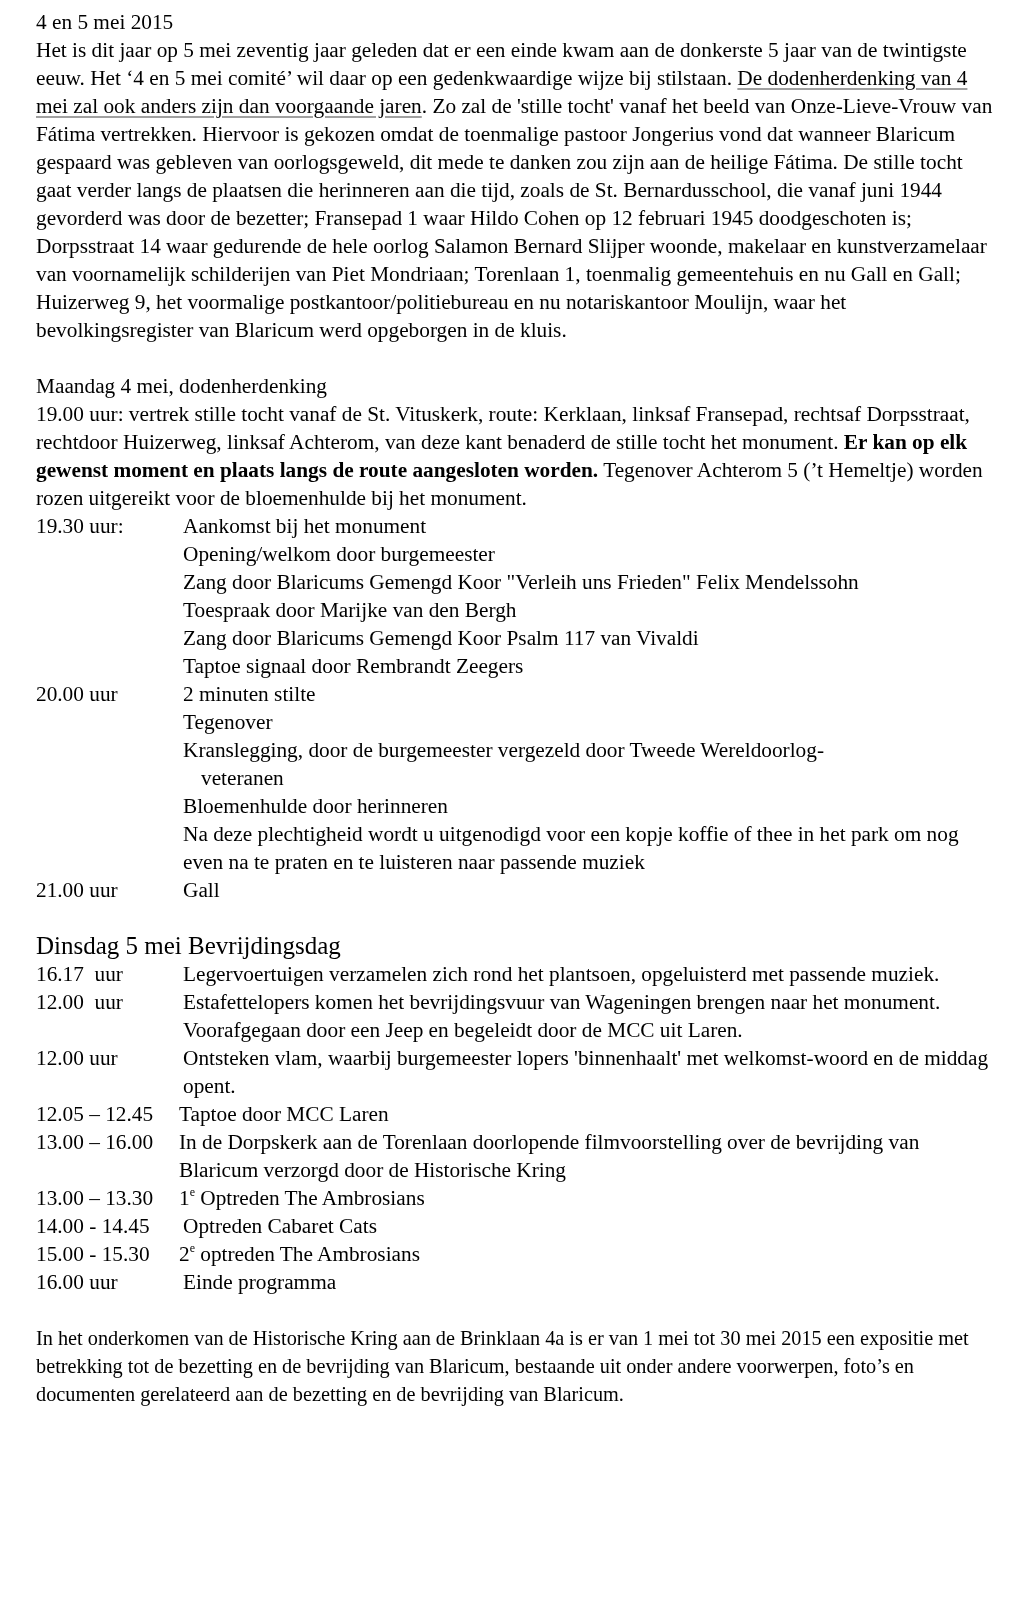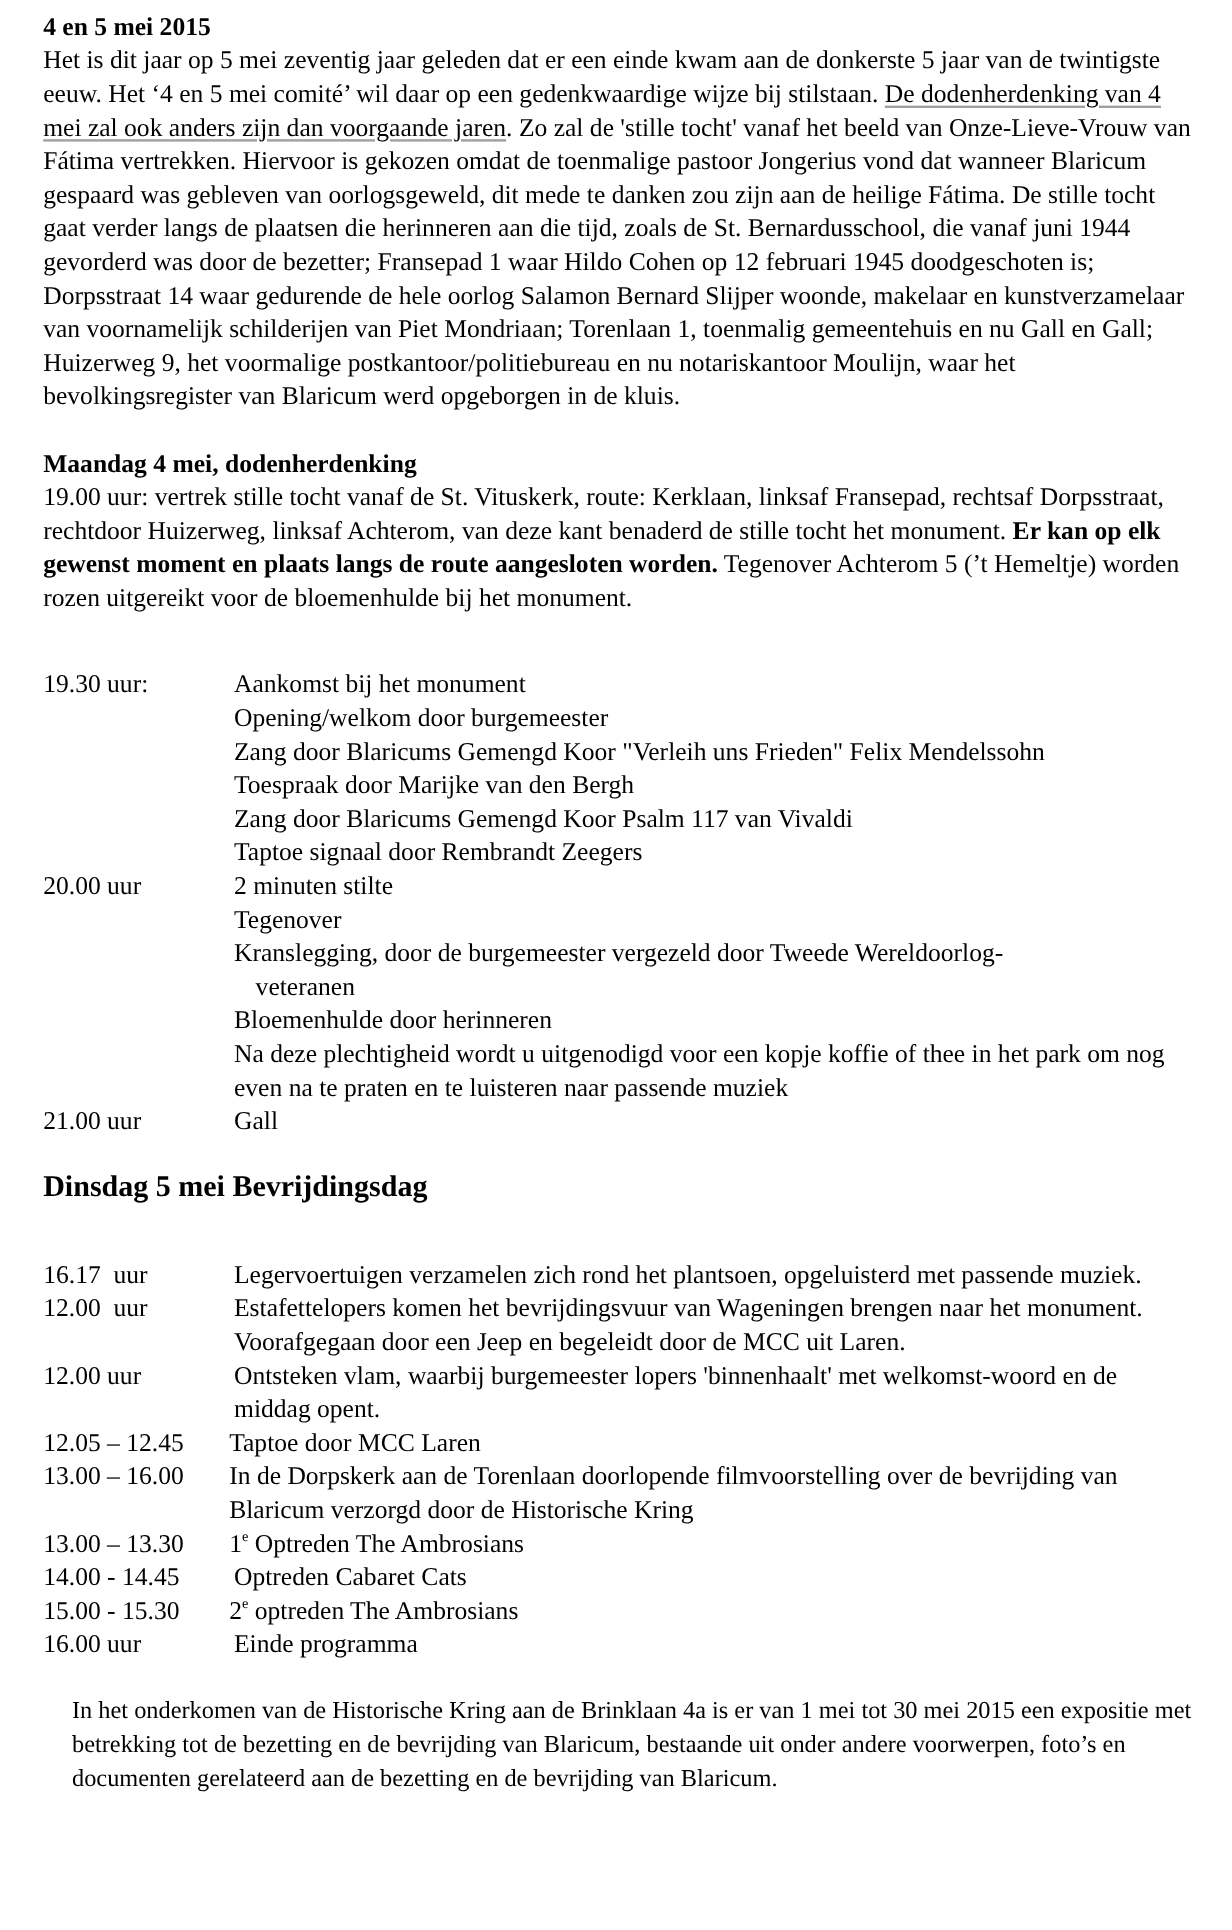--- a/index.html
+++ b/index.html
@@ -15,52 +15,50 @@
       color: #000000;
       font-size: 21.3px;
       line-height: 28px;
     }
     .page {
       position: relative;
       padding: 8px 0 0 36px;
       width: 960px;
     }
     .heading {
-      font-weight: bold;
+      font-weight: normal;
       margin: 0;
     }
     p {
       margin: 0;
     }
     .u {
       text-decoration: underline;
       text-decoration-color: #a0a0a0;
       text-underline-offset: 3px;
     }
     .b { font-weight: bold; }
     .gap { height: 28px; }
     .sched {
       display: grid;
       grid-template-columns: 147px 1fr;
-      column-gap: 12px;
-      margin-top: 44px;
+      column-gap: 0;
     }
     .sched .t { white-space: pre; }
     .sched .d { }
     .sched .d.indent { padding-left: 18px; }
     .sched .d.noshift { margin-left: -4px; }
     sup {
       font-size: 12px;
       line-height: 0;
       vertical-align: 9px;
     }
     .footer-p {
       font-size: 20.3px;
       line-height: 28px;
-      margin-left: 24px;
     }
   </style>
 </head>
 <body>
 
 <div class="page">
 
   <section>
     <h1 class="heading" style="font-size:21.3px;line-height:28px;">4 en 5 mei 2015</h1>
     <p><span>Het is dit jaar op 5 mei zeventig jaar geleden dat er een einde kwam aan de donkerste 5 jaar van de twintigste eeuw. Het ‘4 en 5 mei comité’ wil daar op een gedenkwaardige wijze bij stilstaan. </span><span class="u">De dodenherdenking van 4 mei zal ook anders zijn dan voorgaande jaren</span><span>. Zo zal de 'stille tocht' vanaf het beeld van Onze-Lieve-Vrouw van Fátima vertrekken. Hiervoor is gekozen omdat de toenmalige pastoor Jongerius vond dat wanneer Blaricum gespaard was gebleven van oorlogsgeweld, dit mede te danken zou zijn aan de heilige Fátima. De stille tocht gaat verder langs de plaatsen die herinneren aan die tijd, zoals de St. Bernardusschool, die vanaf juni 1944 gevorderd was door de bezetter; Fransepad 1 waar Hildo Cohen op 12 februari 1945 doodgeschoten is; Dorpsstraat 14 waar gedurende de hele oorlog Salamon Bernard Slijper woonde, makelaar en kunstverzamelaar van voornamelijk schilderijen van Piet Mondriaan; Torenlaan 1, toenmalig gemeentehuis en nu Gall en Gall; Huizerweg 9, het voormalige postkantoor/politiebureau en nu notariskantoor Moulijn, waar het bevolkingsregister van Blaricum werd opgeborgen in de kluis.</span></p>

